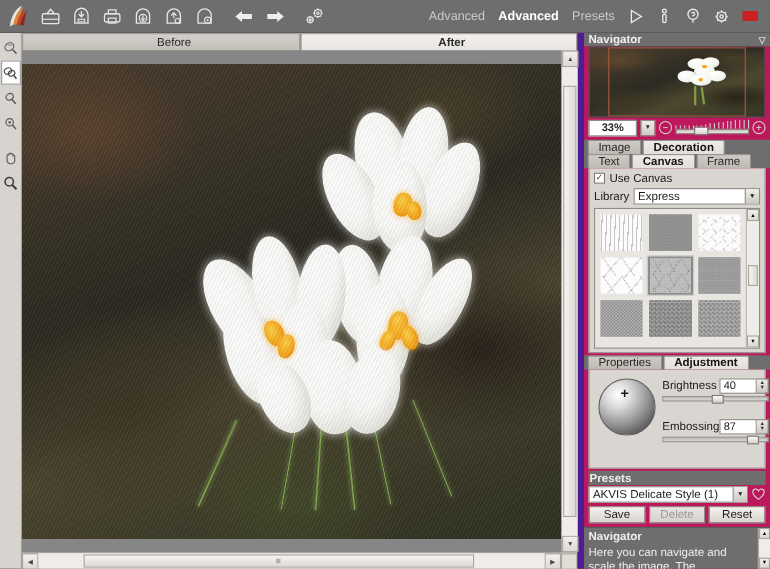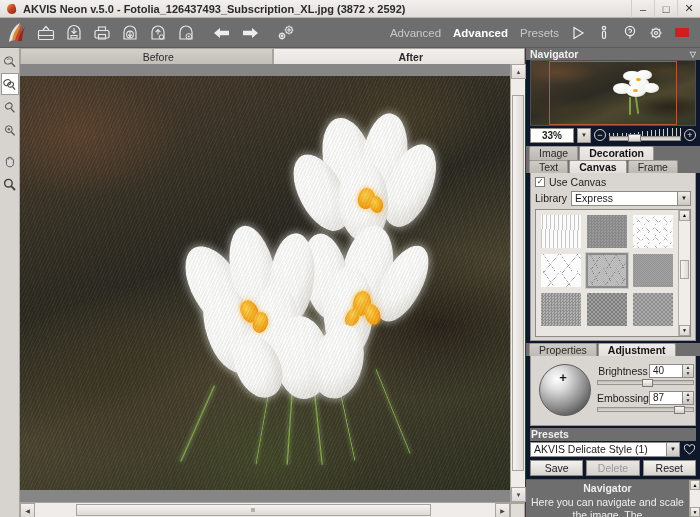--- a/index.html
+++ b/index.html
@@ -190,24 +190,23 @@
   .sb-grip { position: absolute; left: 50%; top: 50%; transform: translate(-50%,-50%);
     width: 4px; height: 4px; background: #b4b0aa; }
   .corner-box {
     width: 15px; height: 15px; background: #e0ddd8; border: 1px solid #a8a39d;
     flex: 0 0 15px;
   }
 
   
   .right {
     width: 175px; flex: 0 0 175px;
-    background: #0f172a;
+    background: #be185d;
     display: flex; flex-direction: column;
-    border-left: 1px solid #4c1d95;
-    text-align: center;
+    border-left: 6px solid #4c1d95;
   }
   .sec-head {
     height: 14px; display: flex; align-items: center;
     padding: 0 4px; font-size: 10.5px; font-weight: bold; color: #f0f0f0;
     background: #6e6e6e;
   }
   .sec-head .caret { margin-left: auto; font-size: 8px; color: #d8d8d8; }
   .nav-thumb {
     margin: 0 4px; height: 77px; position: relative; overflow: hidden;
     border: 1px solid #4f4f4f;
@@ -362,21 +361,21 @@
   .sphere {
     width: 52px; height: 52px; border-radius: 50%; flex: 0 0 52px;
     background: radial-gradient(circle at 34% 28%, #ffffff 0%, #dedede 22%, #8e8e8e 58%, #3c3c3c 92%, #252525 100%);
     position: relative; border: 1px solid #5e5e5e;
   }
   .sphere .plus {
     position: absolute; left: 46%; top: 24%; transform: translate(-50%,-50%);
     font-size: 13px; font-weight: bold; color: #1a1a1a; line-height: 1;
   }
   .sliders { flex: 1 1 auto; }
-  .srow { margin-bottom: 6px; }
+  .srow { margin-bottom: 16px; }
   .sline { display: flex; align-items: center; height: 14px; }
   .sname { font-size: 10.5px; color: #1c1c1c; flex: 1 1 auto; }
   .spin {
     width: 34px; height: 14px; background: #fff; border: 1px solid #8e8a85;
     font-size: 10px; color: #1c1c1c; display: flex; align-items: center; padding-left: 3px;
   }
   .spinbtn {
     width: 11px; height: 14px; background: linear-gradient(#f0ede9,#cbc7c1);
     border: 1px solid #8e8a85; border-left: none;
     display: flex; flex-direction: column; align-items: center; justify-content: center;
@@ -421,29 +420,20 @@
     display: flex; flex-direction: column; flex: 0 0 11px; }
   .hint-sb-btn { height: 10px; background: linear-gradient(#f3f1ee,#dcd8d3);
     border: 1px solid #a8a39d; font-size: 5px; display:flex; align-items:center; justify-content:center; }
   .hint-sb-track { flex: 1 1 auto; background: #efecea; }
 </style>
 </head>
 <body>
 
 <div id="app">
 
-  <div class="titlebar">
-    <div class="title-ico"></div>
-    <div class="title-text">AKVIS Neon v.5.0 - Fotolia_126437493_Subscription_XL.jpg (3872 x 2592)</div>
-    <div class="wincontrols">
-      <div>–</div>
-      <div>□</div>
-      <div>✕</div>
-    </div>
-  </div>
 
   <div class="toolbar">
     <div class="tb-logo">
       <svg width="24" height="24" viewBox="0 0 24 24">
         <path d="M4 21 C5 12 9 5 15 2 C12 7 11 12 11 17 Z" fill="#e8e4df"></path>
         <path d="M7 20 C8 13 11 7 16 3 C14 8 13 13 13 18 Z" fill="#d9873a"></path>
         <path d="M10 20 C11 14 14 8 18 4 C16 9 15 14 15 19 Z" fill="#c1452b"></path>
         <path d="M13 20 C14 15 16 10 20 6 C18 11 17 15 17 20 Z" fill="#8e2a1d"></path>
       </svg>
     </div>

